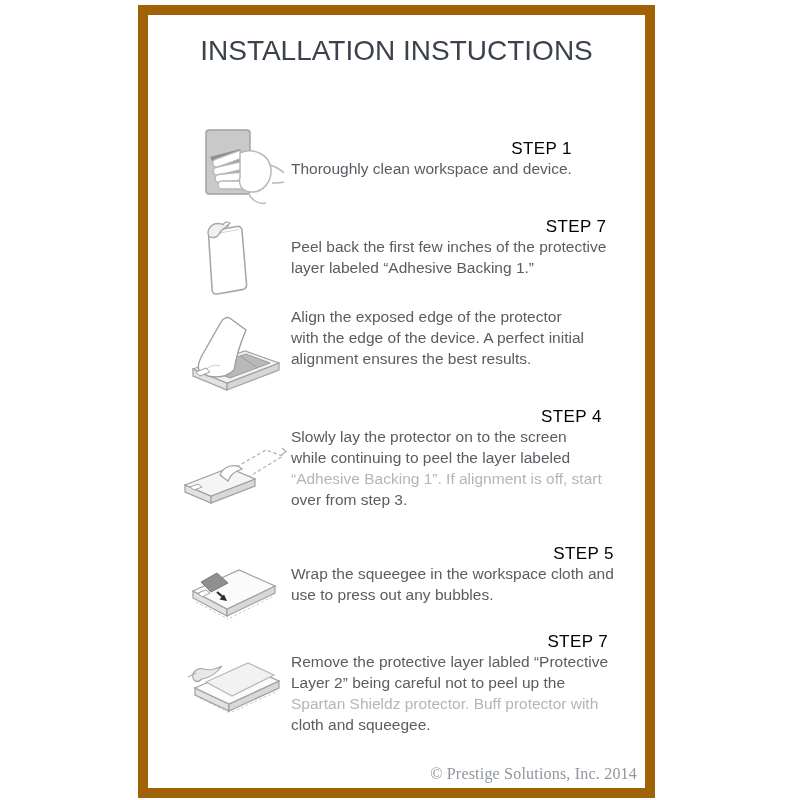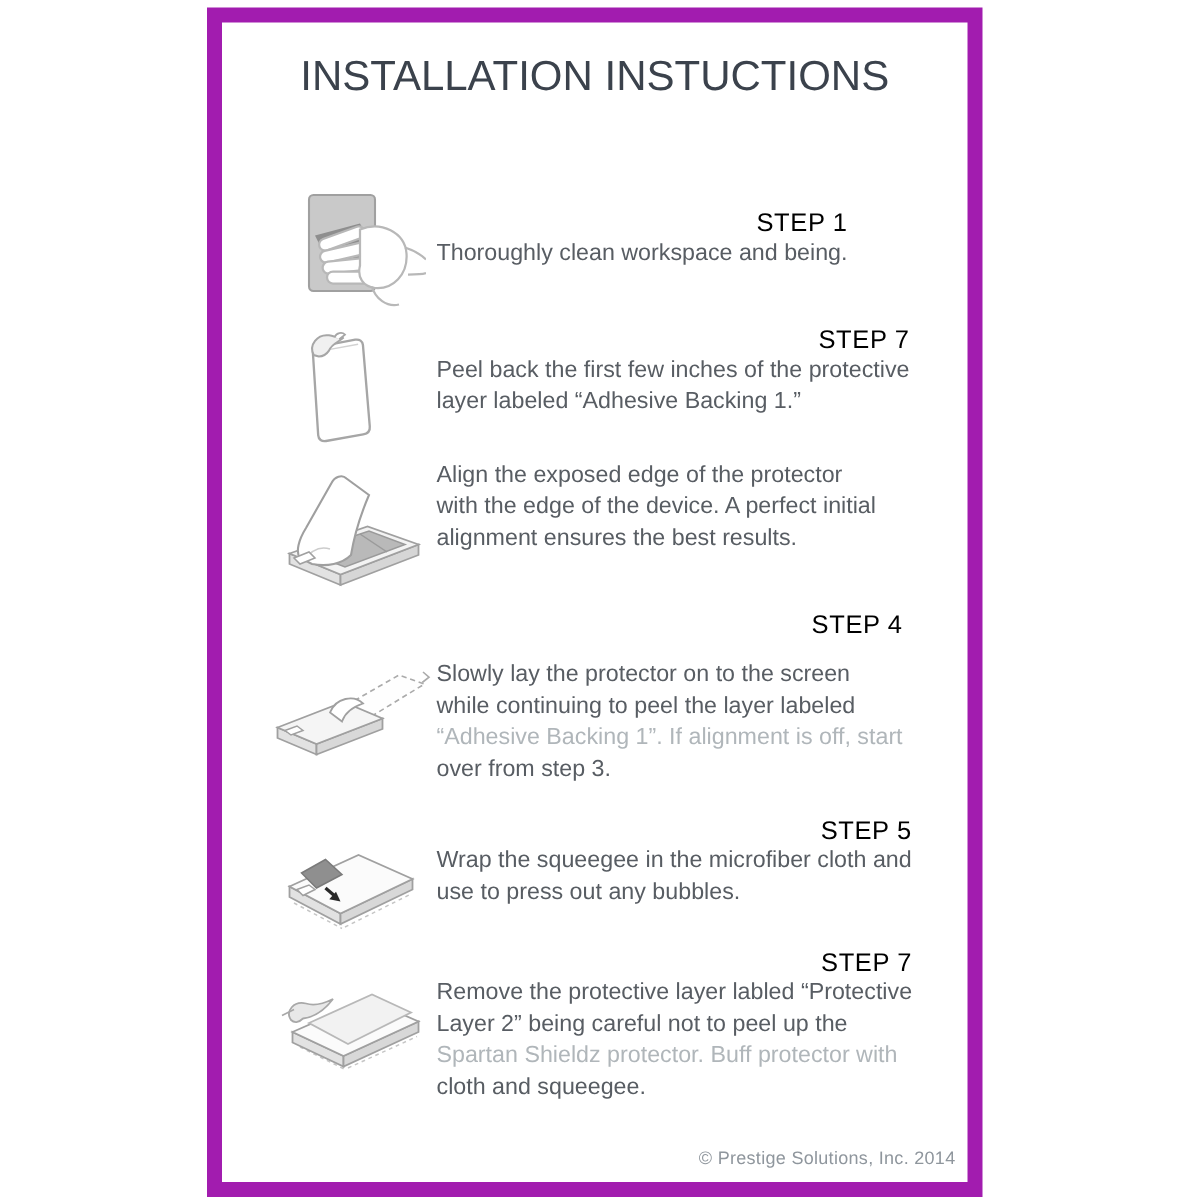--- a/index.html
+++ b/index.html
@@ -2,44 +2,44 @@
 <html><head>
 <meta charset="utf-8">
 <style>
   html,body{margin:0;padding:0;}
   body{
     width:800px;height:800px;background:#ffffff;position:relative;
     font-family:"Liberation Sans", sans-serif;overflow:hidden;
   }
   .frame{
     position:absolute;left:138px;top:5px;width:497px;height:773px;
-    border:10px solid #a21caf;background:#ffffff;
+    border:10px solid #a16207;background:#ffffff;
   }
   .page-title{
     position:absolute;top:20px;left:0;width:100%;text-align:center;
     font-size:28px;font-weight:400;color:#3b424c;letter-spacing:0px;white-space:nowrap;
   }
   .step-text{position:absolute;left:143px;}
   .step-label{font-size:17px;line-height:19px;color:#000000;letter-spacing:.4px;text-align:right;}
   .step-line{font-size:15.5px;line-height:21px;color:#585d63;white-space:nowrap;}
   .step-line.faded{color:#b0b6ba;}
   .step-s1{top:124px}.step-s2{top:202px}.step-s3{top:291px}
   .step-s4{top:392px}.step-s5{top:529px}.step-s6{top:617px}
-  .step-s4 .step-body{margin-top:13px;}
+  .step-s4 .step-body{}
   .icon-box{position:absolute;}
   .icon-s1{top:110px;left:40px;width:96px;height:88px}
   .icon-s2{top:205px;left:48px;width:68px;height:80px}
   .icon-s3{top:295px;left:36px;width:104px;height:88px}
   .icon-s4{top:420px;left:30px;width:114px;height:84px}
   .icon-s5{top:531px;left:36px;width:100px;height:80px}
   .icon-s6{top:623px;left:38px;width:102px;height:86px}
   .icon-box svg{display:block;width:100%;height:100%;}
   .footer{
     position:absolute;top:750px;right:8px;
-    font-size:12px;color:#8f969d;letter-spacing:.2px;
+    font-size:16px;color:#8f969d;letter-spacing:.2px;font-family:Liberation Serif, serif;
   }
 </style>
 </head>
 <body>
 
 <div class="frame">
 
   <div class="page-title">INSTALLATION INSTUCTIONS</div>
 
   <div class="icon-box icon-s1">
@@ -55,21 +55,21 @@
         <path d="M82,40 C88,42 93,45 96,48" fill="none"></path>
         <path d="M84,58 C89,58 93,58 96,57" fill="none"></path>
         <path d="M60,66 C62,74 70,80 78,78" fill="none"></path>
       </g>
     </svg>
   </div>
 
   <div class="step-text step-s1">
     <div class="step-label">STEP 1</div>
     <div class="step-body">
-      <div class="step-line">Thoroughly clean workspace and being.</div>
+      <div class="step-line">Thoroughly clean workspace and device.</div>
     </div>
   </div>
 
   <div class="icon-box icon-s2">
     <svg viewBox="0 0 70 82" xmlns="http://www.w3.org/2000/svg">
       <path d="M13,16 C13,13 15,11.5 18,11 L42,6.5 C45,6 47,7.5 47.3,10 L52,66 C52.3,69 50.5,71 47.5,71.5 L22,76 C19,76.5 16.8,75 16.6,72 Z" fill="#ffffff" stroke="#a6a6a6" stroke-width="1.6"></path>
       <path d="M20,14 L44,9.6" stroke="#d2d2d2" stroke-width="1" fill="none"></path>
       <path d="M13.5,17 C10,10 16,2.5 24,3.5 C28,4 31,6 34,5 C31,8 26,9 24,14 C22,17 20,18 17,18 Z" fill="#f0f0f0" stroke="#a6a6a6" stroke-width="1.4"></path>
       <path d="M28,4.6 C29,1.8 33,1 35,3 L31,6.2" fill="#ffffff" stroke="#a6a6a6" stroke-width="1.2"></path>
     </svg>
@@ -136,21 +136,21 @@
       <polygon points="17,36 33,27 44,37 27,46" fill="#8f8f8f" stroke="#7a7a7a" stroke-width="1"></polygon>
       <path d="M33,46 L40,52" stroke="#2a2a2a" stroke-width="2.2" fill="none"></path>
       <polygon points="43,55 35.5,53.5 40,48.5" fill="#2a2a2a"></polygon>
       <path d="M14,47 L22,44 L26,47 L18,51 Z" fill="#ffffff" stroke="#a0a0a0" stroke-width="1"></path>
     </svg>
   </div>
 
   <div class="step-text step-s5">
     <div class="step-label">STEP 5</div>
     <div class="step-body">
-      <div class="step-line">Wrap the squeegee in the microfiber cloth and</div>
+      <div class="step-line">Wrap the squeegee in the workspace cloth and</div>
       <div class="step-line">use to press out any bubbles.</div>
     </div>
   </div>
 
   <div class="icon-box icon-s6">
     <svg viewBox="0 0 102 86" xmlns="http://www.w3.org/2000/svg">
       <path d="M14,60 L44,75" stroke="#c6c6c6" stroke-width="1" stroke-dasharray="2.5 2.5" fill="none"></path>
       <path d="M46,74 L92,53" stroke="#c6c6c6" stroke-width="1" stroke-dasharray="2.5 2.5" fill="none"></path>
       <path d="M9,50 L9,57 L43,73 L43,66 Z" fill="#e2e2e2" stroke="#a0a0a0" stroke-width="1.2"></path>
       <path d="M43,66 L93,43 L93,50 L43,73 Z" fill="#d8d8d8" stroke="#a0a0a0" stroke-width="1.2"></path>

